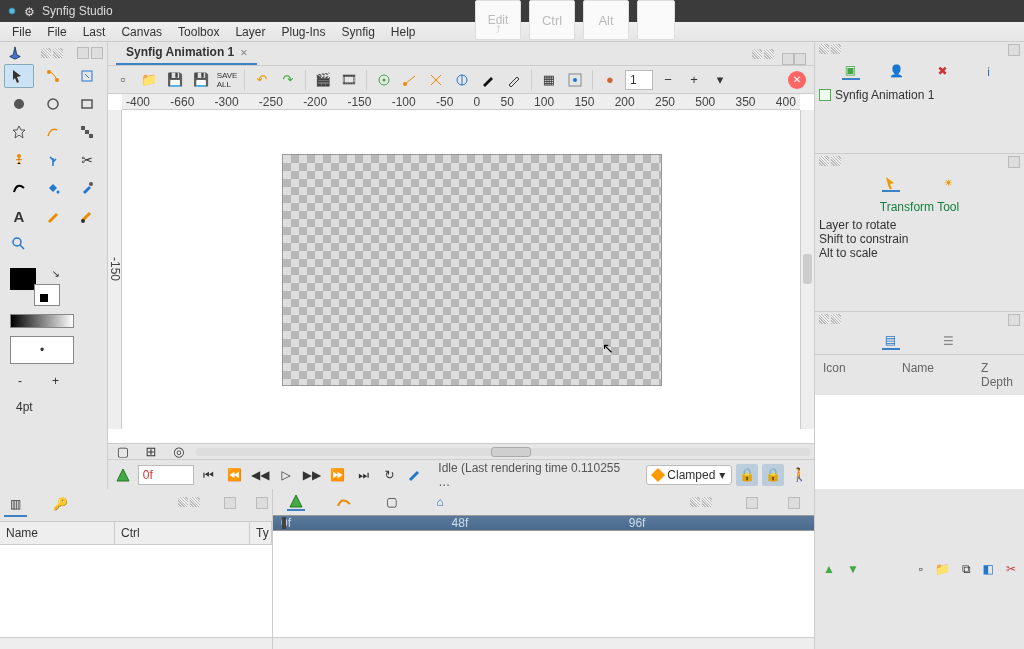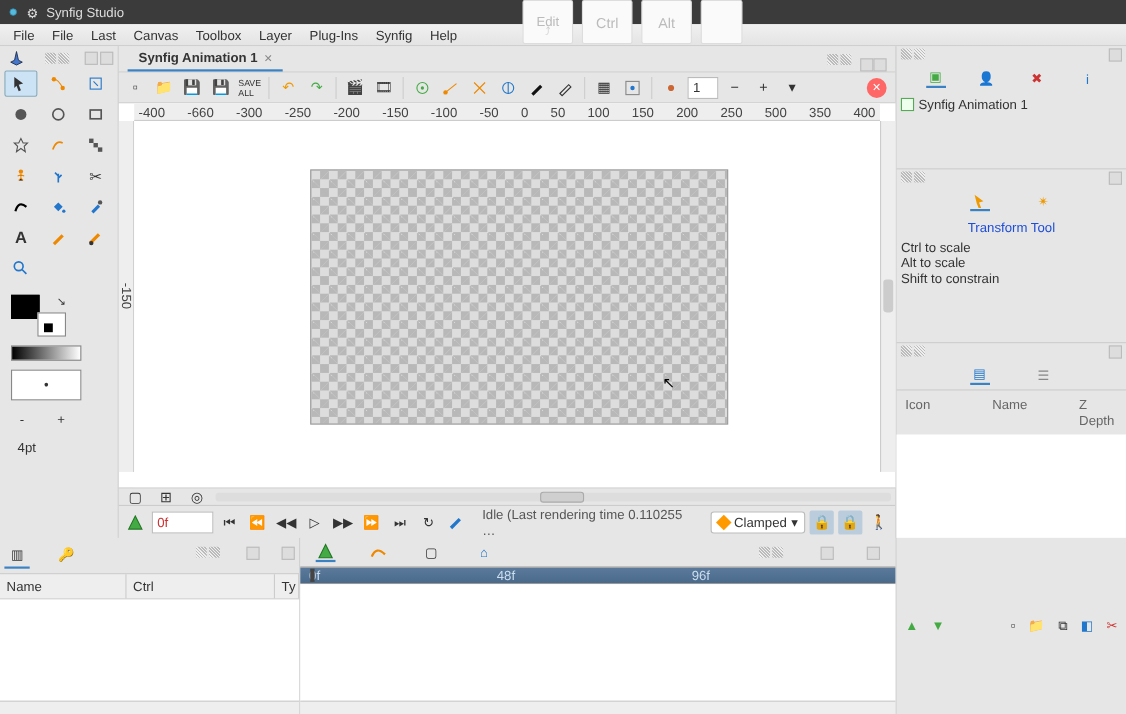--- a/index.html
+++ b/index.html
@@ -68,21 +68,21 @@
   .play-btn { width:22px; height:22px; display:flex; align-items:center; justify-content:center; font-size:12px; cursor:pointer;}
   .status-text { color:#555; padding:0 8px;}
   .clamp-combo { padding:2px 6px; background:#fff; border:1px solid #bbb; border-radius:3px; display:flex; align-items:center; gap:4px;}
   .clamp-diamond { width:10px; height:10px; background:#f90; transform:rotate(45deg);}
   .green-man { color:#2a2;}
   .right-panel { width: 210px; background:#e6e6e6; border-left:1px solid #ccc; display:flex; flex-direction:column;}
   .rp-tabs { display:flex; gap: 28px; padding:4px; justify-content:center; }
   .rp-tab-icon { width:18px; height:18px; display:flex; align-items:center; justify-content:center; cursor:pointer;}
   .rp-tree { display:flex; align-items:center; gap:4px; padding:4px;}
   .tree-box { width:12px; height:12px; border:1px solid #5a5; background:#efe;}
-  .tool-title { text-align:center; color:#1d4ed8; margin-top:4px;}
+  .tool-title { text-align:center; color:#15803d; margin-top:4px;}
   .hint-lines { font-size:11px; color:#333; padding:4px;}
   .layers-head { display:flex; padding:4px; border-top:1px solid #ccc;gap:36px; }
   .layers-head span { flex:1; color:#666; padding:2px 4px; }
   .bottom-area { display:flex; height:160px; }
   .bottom-left { width:273px; background:#e6e6e6; border-right:1px solid #ccc; display:flex; flex-direction:column;}
   .bl-tabs { display:flex; padding:4px; gap:20px;}
   .bl-tab { padding:4px 6px; }
   .bl-tab.sel { border-bottom:2px solid #3b82c4;}
   .bl-table-head { display:flex; border-top:1px solid #ccc; border-bottom:1px solid #ccc; background:#eee;}
   .bl-table-head span { padding:4px 6px; border-right:1px solid #ccc;}
@@ -453,23 +453,23 @@
     <div class="rp-tabs" style="gap:40px;">
       <div class="rp-tab-icon" style="border-bottom:2px solid #3b82c4;">
         <svg width="14" height="14">
             <path d="M2 2 L10 8 L6 9 L8 14 L6 15 L4 10 Z" fill="#e90"></path>
           </svg>
       </div>
       <div class="rp-tab-icon" style="color:#e90;">✴</div>
     </div>
     <div class="tool-title">Transform Tool</div>
     <div class="hint-lines">
-      <div>Ctrl to scale</div>
+      <div>Layer to rotate</div>
+      <div>Shift to constrain</div>
       <div>Alt to scale</div>
-      <div>Shift to constrain</div>
     </div>
     <div style="flex:1;"></div>
 
     <div style="display:flex; justify-content:flex-end; padding:2px 4px; gap:2px; border-top:1px solid #ccc;">
       <div class="panel-grips" style="margin-right:auto;">
           <div class="grip"></div>
           <div class="grip"></div>
         </div>
       <div class="mini-btn"></div>
     </div>

